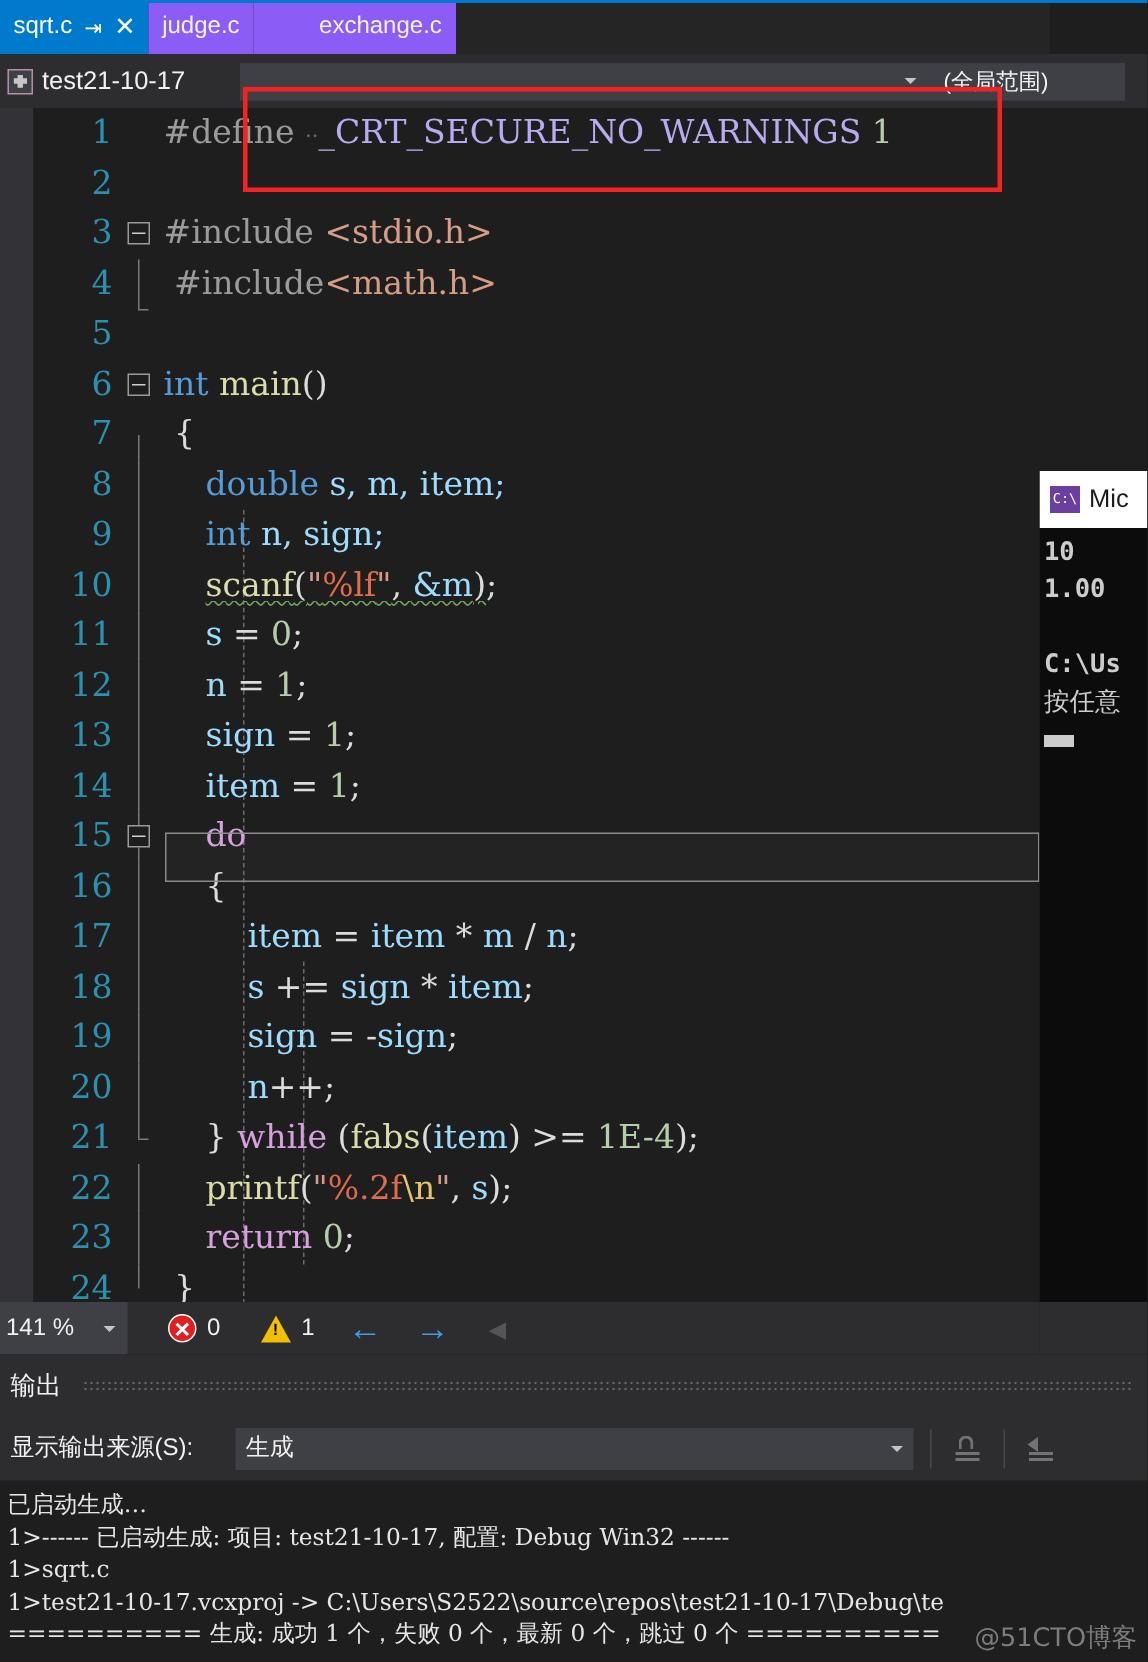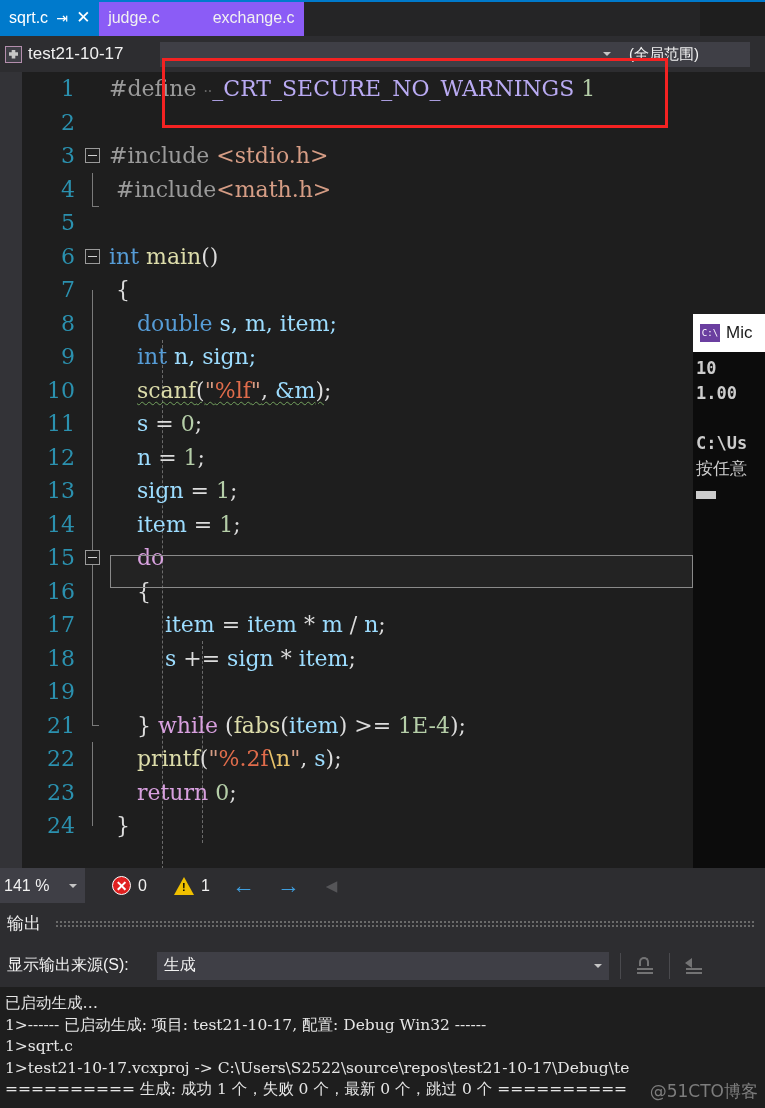--- a/index.html
+++ b/index.html
@@ -394,22 +394,28 @@
 
       <div class="line">
         <span class="lnum">18</span>
         <span class="fold"><span class="fold-line-solid"></span></span>
         <span class="codetext"><span class="k-plain">        </span><span class="k-id">s</span><span class="k-plain"> += </span><span class="k-id">sign</span><span class="k-plain"> * </span><span class="k-id">item</span><span class="k-plain">;</span></span>
       </div>
 
       <div class="line">
         <span class="lnum">19</span>
         <span class="fold"><span class="fold-line-solid"></span></span>
-      </div>
-
+        <span class="codetext"><span class="k-plain">        </span><span class="k-id">sign</span><span class="k-plain"> = -</span><span class="k-id">sign</span><span class="k-plain">;</span></span>
+      </div>
+
+      <div class="line">
+        <span class="lnum">20</span>
+        <span class="fold"><span class="fold-line-solid"></span></span>
+        <span class="codetext"><span class="k-plain">        </span><span class="k-id">n</span><span class="k-plain">++;</span></span>
+      </div>
 
       <div class="line">
         <span class="lnum">21</span>
         <span class="fold"><span class="fold-line-solid half-top endbrack"></span></span>
         <span class="codetext"><span class="k-plain">    } </span><span class="k-ctl">while</span><span class="k-plain"> (</span><span class="k-fn">fabs</span><span class="k-plain">(</span><span class="k-id">item</span><span class="k-plain">) &gt;= </span><span class="k-num">1E-4</span><span class="k-plain">);</span></span>
       </div>
 
       <div class="line">
         <span class="lnum">22</span>
         <span class="fold"><span class="fold-line-solid"></span></span>

